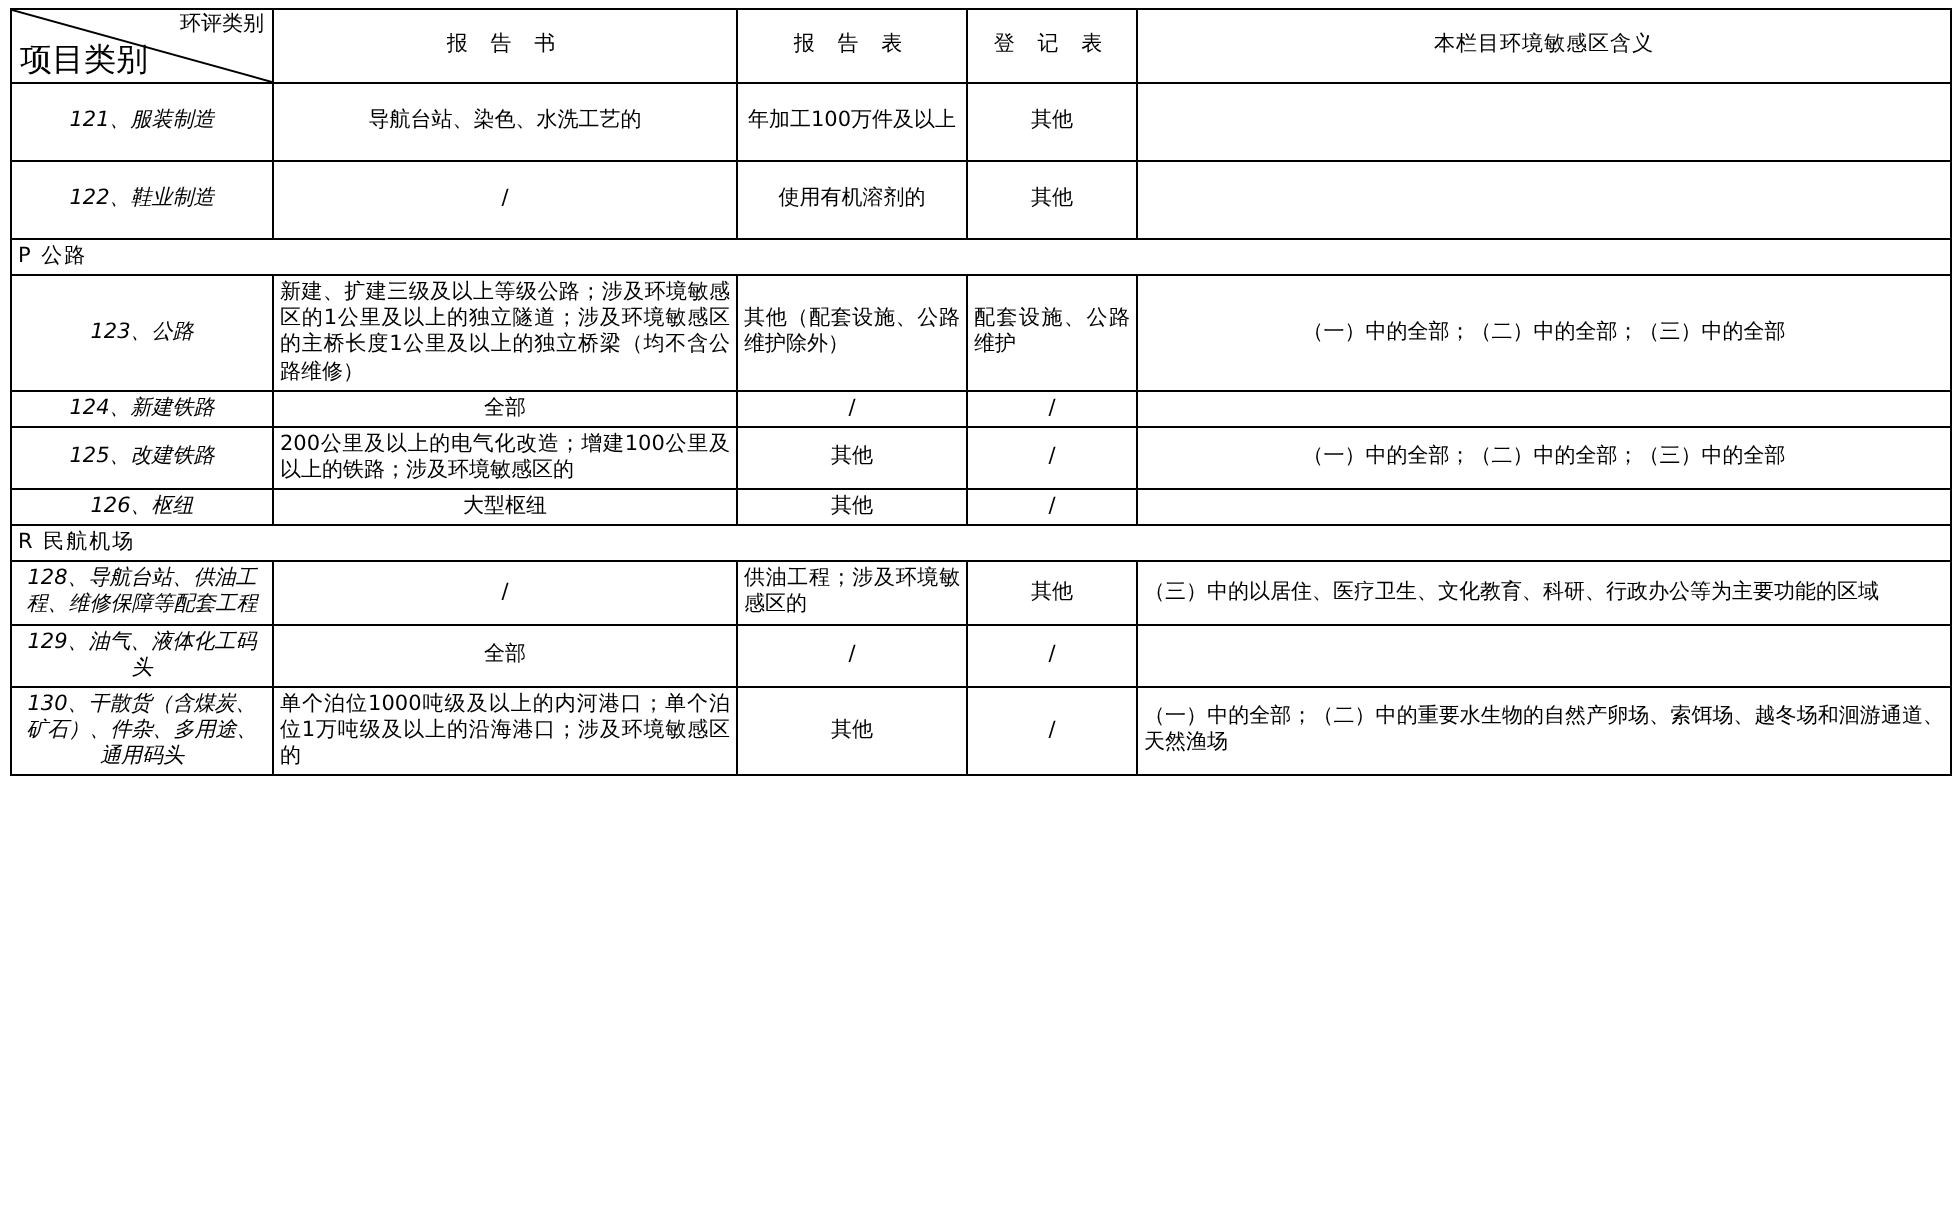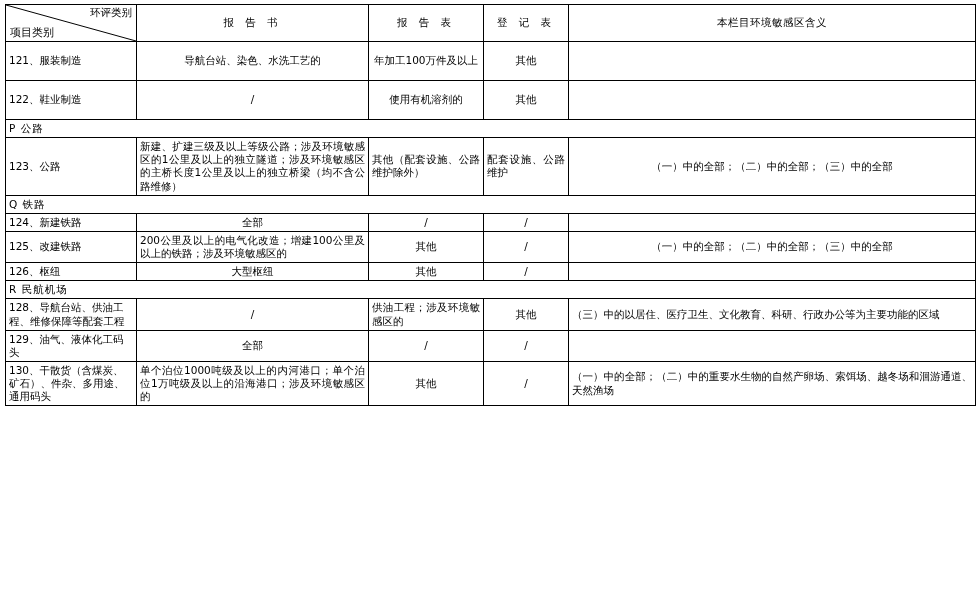--- a/index.html
+++ b/index.html
@@ -56,42 +56,43 @@
     position: absolute;
     right: 4px;
     top: 1px;
     font-size: 10.5px;
     white-space: nowrap;
   }
   .corner .lbl-bot {
     position: absolute;
     left: 4px;
     bottom: 1px;
-    font-size: 11px;
+    font-size: 16px;
     white-space: nowrap;
   }
   .hdr {
     text-align: center;
     font-weight: bold;
     letter-spacing: 0.5px;
   }
   .hdr.sp {
     letter-spacing: 4px;
     margin-left: 16px;
   }
   .ctr { text-align: center; }
   .section td {
     font-weight: bold;
     font-size: 11px;
     padding: 2px 4px;
     letter-spacing: 1px;
   }
   .rowcat {
-    text-align: left;
+    text-align: center;
     padding-left: 4px;
+    font-style: italic;
   }
   .just {
     text-align: justify;
     text-justify: inter-ideograph;
   }
   .h-tall { height: 34px; }
 </style>
 </head>
 <body>
 
@@ -140,23 +141,20 @@
       </tr>
 
       <tr>
         <td class="rowcat">123、公路</td>
         <td class="just">新建、扩建三级及以上等级公路；涉及环境敏感区的1公里及以上的独立隧道；涉及环境敏感区的主桥长度1公里及以上的独立桥梁（均不含公路维修）</td>
         <td class="just">其他（配套设施、公路维护除外）</td>
         <td class="just">配套设施、公路维护</td>
         <td class="ctr">（一）中的全部；（二）中的全部；（三）中的全部</td>
       </tr>
 
-      <tr class="section">
-        <td colspan="5">Q 铁路</td>
-      </tr>
 
       <tr>
         <td class="rowcat">124、新建铁路</td>
         <td class="ctr">全部</td>
         <td class="ctr">/</td>
         <td class="ctr">/</td>
         <td class="ctr"></td>
       </tr>
 
       <tr>

